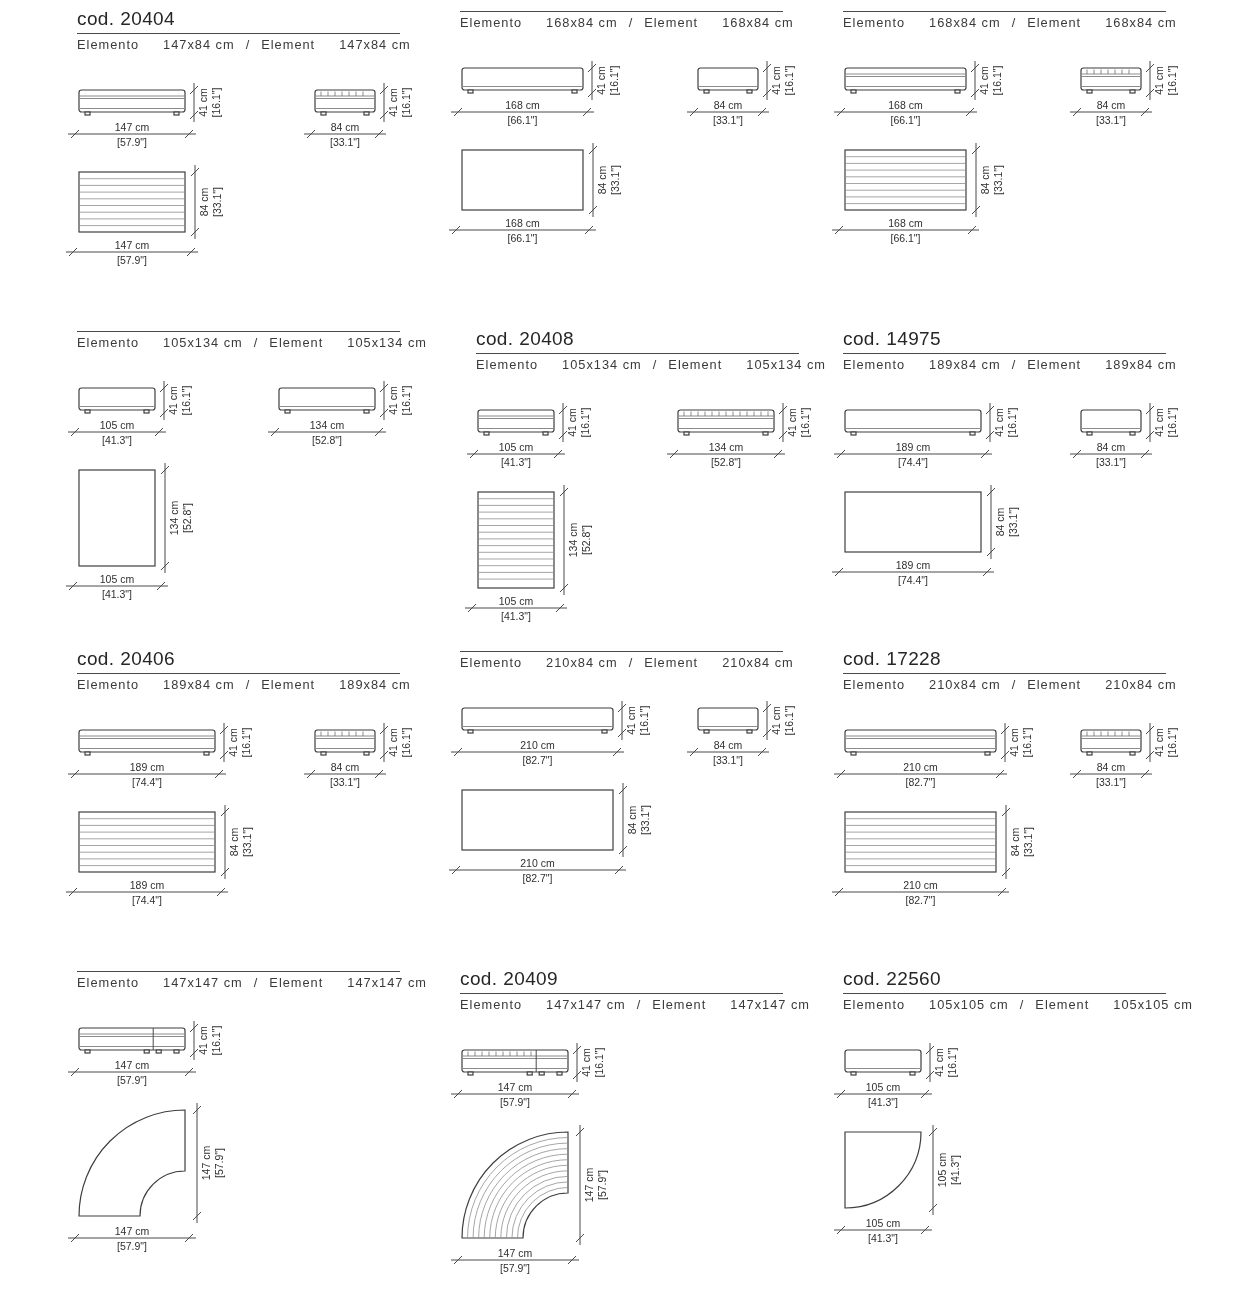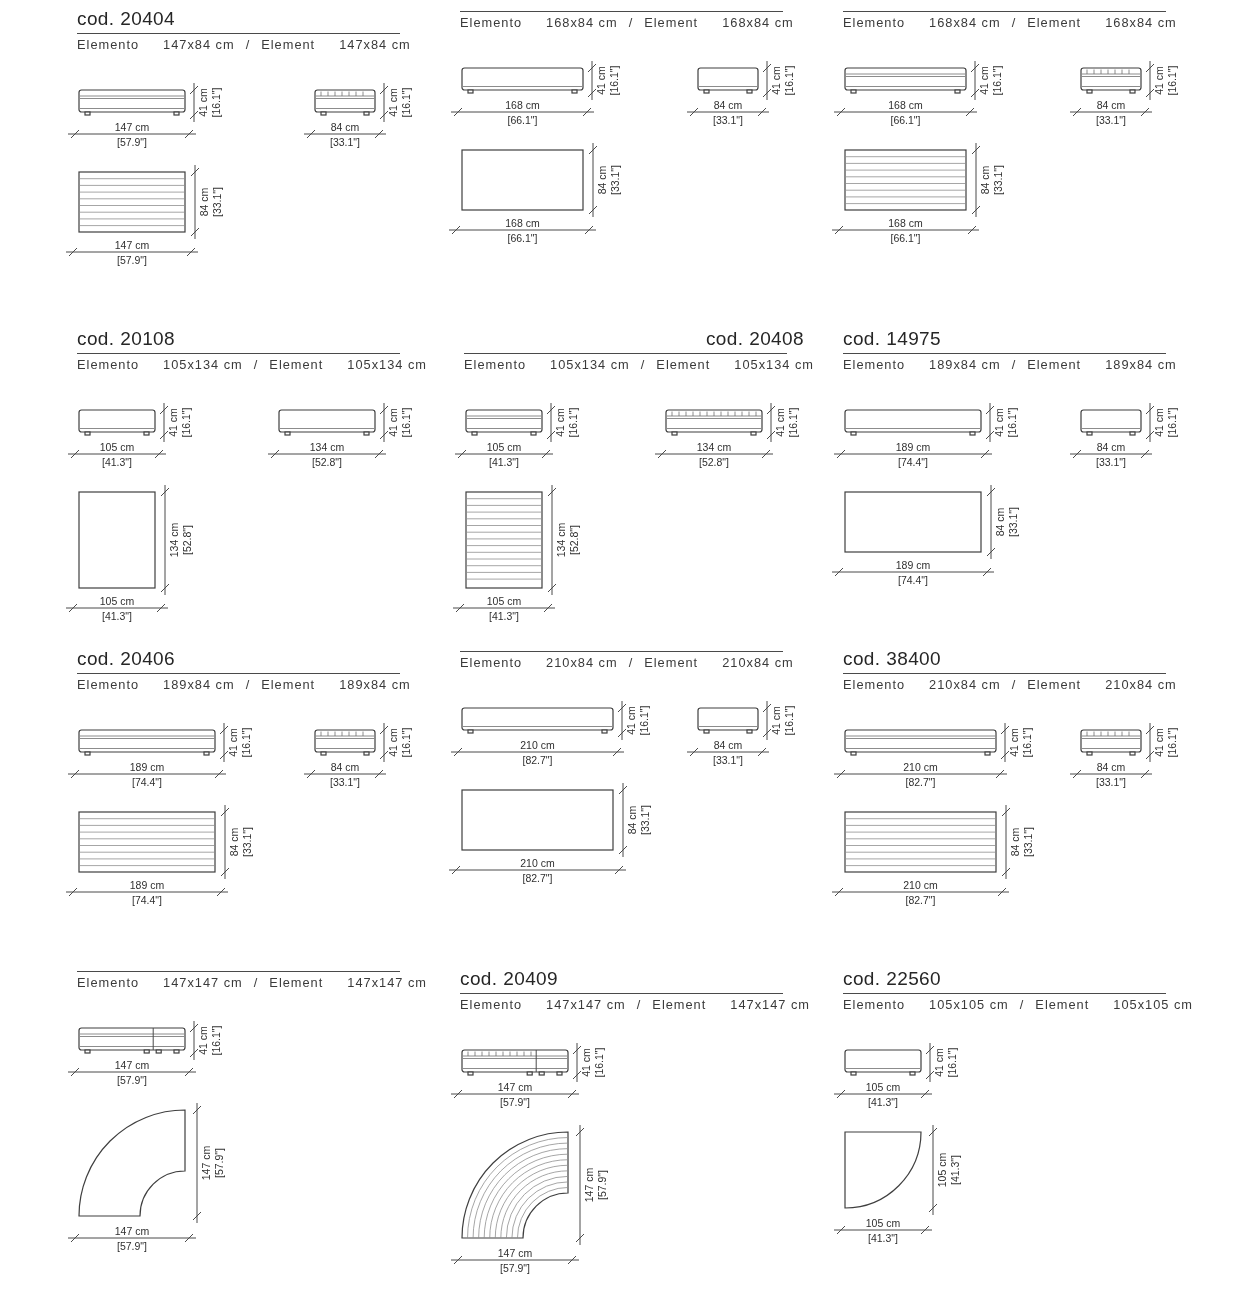--- a/index.html
+++ b/index.html
@@ -270,21 +270,20 @@
             <line x1="133" y1="105" x2="133" y2="179" class="dim"></line>
             <line x1="129" y1="116" x2="137" y2="108" class="dim"></line>
             <line x1="129" y1="176" x2="137" y2="168" class="dim"></line>
             <text x="146" y="142" text-anchor="middle" transform="rotate(-90 146 142)">84 cm</text>
             <text x="159" y="142" text-anchor="middle" transform="rotate(-90 159 142)">[33.1"]</text>
           </g>
         </g>
       </svg>
     </div>
     <div class="cell" style="left:77px;top:328px;">
-      <div class="code">cod. 20108</div>
       <div class="rule"></div>
       <div class="sub"><span>Elemento</span><span class="size">105x134 cm</span><span class="sep">/</span><span>Element</span><span class="size">105x134 cm</span></div>
       <svg width="336" height="252" viewBox="0 0 336 252">
         <g>
           <g>
             <rect x="2" y="30" width="76" height="22" rx="2.5" class="outline"></rect>
             <line x1="3" y1="48.5" x2="77" y2="48.5" class="thin"></line>
             <rect x="8" y="52" width="5" height="3" class="outline"></rect>
             <rect x="67" y="52" width="5" height="3" class="outline"></rect>
           </g>
@@ -337,21 +336,21 @@
           <g>
             <line x1="88" y1="105" x2="88" y2="215" class="dim"></line>
             <line x1="84" y1="116" x2="92" y2="108" class="dim"></line>
             <line x1="84" y1="212" x2="92" y2="204" class="dim"></line>
             <text x="101" y="160" text-anchor="middle" transform="rotate(-90 101 160)">134 cm</text>
             <text x="114" y="160" text-anchor="middle" transform="rotate(-90 114 160)">[52.8"]</text>
           </g>
         </g>
       </svg>
     </div>
-    <div class="cell" style="left:464px;top:328px;text-align:right;">
+    <div class="cell" style="left:476px;top:328px;">
       <div class="code">cod. 20408</div>
       <div class="rule"></div>
       <div class="sub"><span>Elemento</span><span class="size">105x134 cm</span><span class="sep">/</span><span>Element</span><span class="size">105x134 cm</span></div>
       <svg width="336" height="252" viewBox="0 0 336 252">
         <g>
           <g>
             <rect x="2" y="30" width="76" height="22" rx="2.5" class="outline"></rect>
             <line x1="3" y1="48.5" x2="77" y2="48.5" class="thin"></line>
             <rect x="8" y="52" width="5" height="3" class="outline"></rect>
             <rect x="67" y="52" width="5" height="3" class="outline"></rect>
@@ -658,21 +657,21 @@
             <line x1="163" y1="105" x2="163" y2="179" class="dim"></line>
             <line x1="159" y1="116" x2="167" y2="108" class="dim"></line>
             <line x1="159" y1="176" x2="167" y2="168" class="dim"></line>
             <text x="176" y="142" text-anchor="middle" transform="rotate(-90 176 142)">84 cm</text>
             <text x="189" y="142" text-anchor="middle" transform="rotate(-90 189 142)">[33.1"]</text>
           </g>
         </g>
       </svg>
     </div>
     <div class="cell" style="left:843px;top:648px;">
-      <div class="code">cod. 38400</div>
+      <div class="code">cod. 17228</div>
       <div class="rule"></div>
       <div class="sub"><span>Elemento</span><span class="size">210x84 cm</span><span class="sep">/</span><span>Element</span><span class="size">210x84 cm</span></div>
       <svg width="336" height="252" viewBox="0 0 336 252">
         <g>
           <g>
             <rect x="2" y="30" width="151" height="22" rx="2.5" class="outline"></rect>
             <line x1="3" y1="48.5" x2="152" y2="48.5" class="thin"></line>
             <rect x="8" y="52" width="5" height="3" class="outline"></rect>
             <rect x="142" y="52" width="5" height="3" class="outline"></rect>
             <line x1="3" y1="36" x2="152" y2="36" class="thin"></line>

